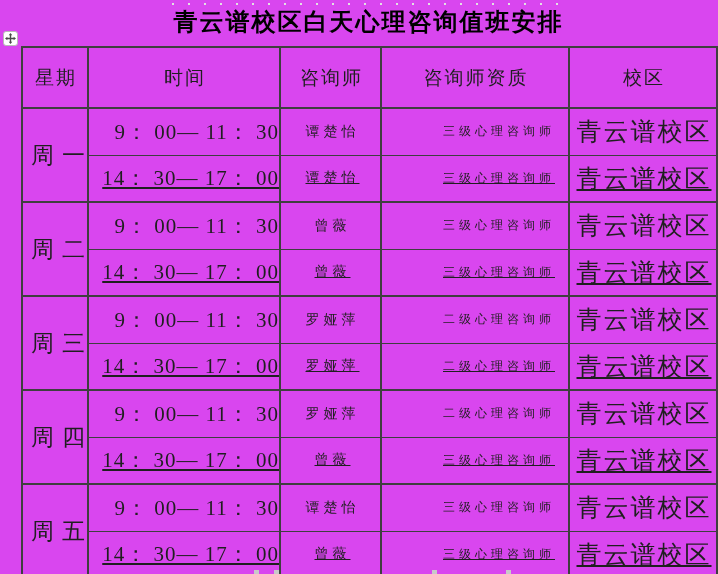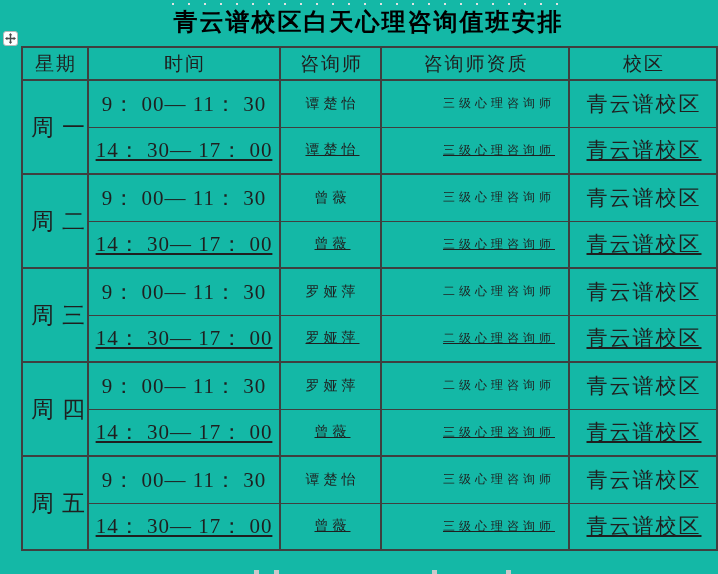--- a/index.html
+++ b/index.html
@@ -10,21 +10,21 @@
     height: 574px;
     overflow: hidden;
     font-family: "Liberation Serif", "DejaVu Serif", serif;
     color: #1f1f1f;
     position: relative;
   }
   .page {
     position: relative;
     width: 718px;
     height: 574px;
-    background: #14b8a6;
+    background: #d946ef;
   }
   
   .top-artifact {
     position: absolute;
     top: 3px; left: 172px;
     width: 386px; height: 2px;
     background: repeating-linear-gradient(90deg, #e2e2e2 0 2px, transparent 2px 16px);
   }
   .doc-title {
     position: absolute;
@@ -61,49 +61,50 @@
   }
   .schedule th, .schedule td {
     border: 2px solid #3f3f3f;
     text-align: center;
     vertical-align: middle;
     font-weight: normal;
     padding: 0;
     white-space: pre;
     overflow: hidden;
   }
-  .schedule thead tr { height: 33px; }
+  .schedule thead tr { height: 61px; }
   .schedule tbody tr { height: 47px; }
   .schedule th {
     font-size: 19px;
     letter-spacing: 2px;
     text-indent: 2px;
   }
   td.day {
     font-size: 23px;
     letter-spacing: 8px;
     text-indent: 8px;
   }
   td.time {
     font-size: 21px;
     letter-spacing: 1px;
+    text-align: right;
   }
   td.counselor {
     font-size: 14px;
     letter-spacing: 4px;
     text-indent: 4px;
   }
   td.qual {
     font-size: 12px;
     letter-spacing: 4px;
     text-indent: 4px;
     padding-left: 44px;
   }
   td.campus {
-    font-size: 21px;
+    font-size: 25px;
     letter-spacing: 2px;
     text-indent: 2px;
   }
   
   tr.slot-a td.thin { border-bottom-width: 1px; }
   tr.slot-b td { border-top-width: 1px; text-decoration: underline; }
   
   .bottom-artifact {
     position: absolute;
     top: 570px;

